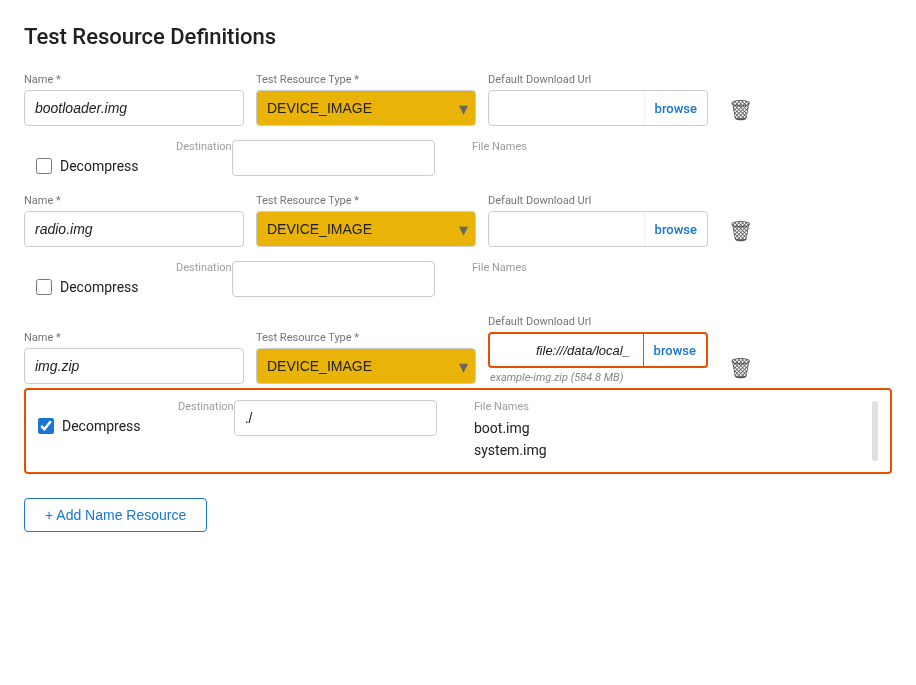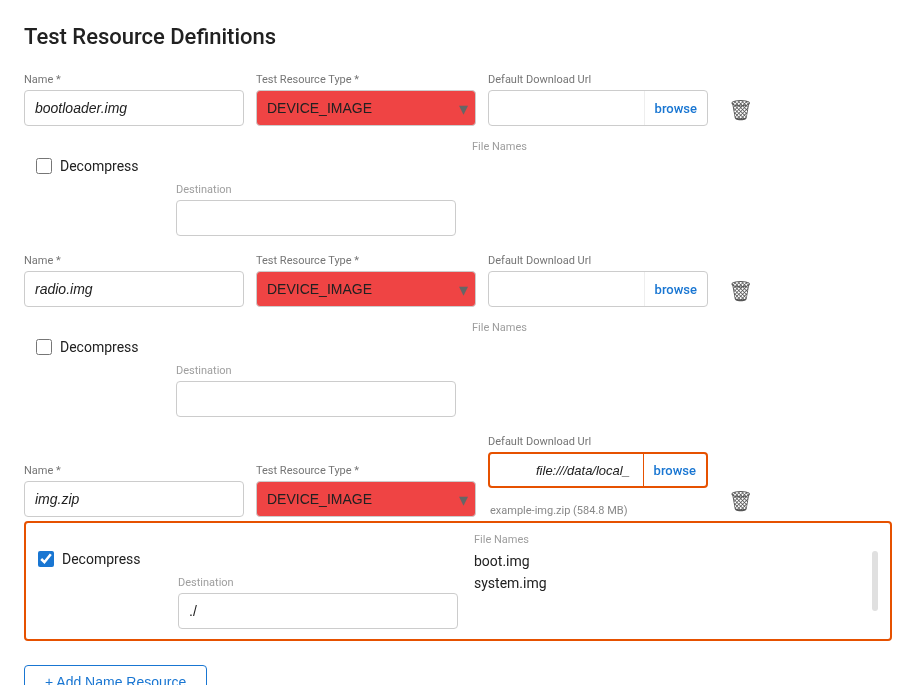--- a/index.html
+++ b/index.html
@@ -56,21 +56,21 @@
     }
     .select-wrapper select {
       appearance: none;
       -webkit-appearance: none;
       border: 1px solid #ccc;
       border-radius: 4px;
       padding: 8px 32px 8px 10px;
       font-size: 14px;
       font-weight: 500;
       color: #212121;
-      background: #ef4444;
+      background: #eab308;
       width: 100%;
       height: 36px;
       outline: none;
       cursor: pointer;
     }
     .select-arrow {
       position: absolute;
       right: 8px;
       top: 50%;
       transform: translateY(-50%);
@@ -127,22 +127,23 @@
       font-size: 20px;
       padding: 4px;
       margin-left: 4px;
       margin-bottom: 0;
       display: flex;
       align-items: center;
     }
     .file-hint {
       font-size: 11px;
       color: #888;
-      margin-top: 16px;
+      margin-top: 3px;
       padding-left: 2px;
+      font-style: italic;
     }
 
     .row-decompress {
       display: flex;
       align-items: flex-start;
       gap: 0;
       margin-top: 4px;
       padding: 10px 12px;
       min-height: 56px;
     }
@@ -163,25 +164,23 @@
       margin-right: 8px;
       cursor: pointer;
       accent-color: #1976d2;
     }
     .decompress-label {
       font-size: 14px;
       color: #212121;
     }
     .decompress-center {
       display: flex;
-      flex-direction: column;
       flex: 1;
       max-width: 280px;
       margin-right: 16px;
-      margin-top: 43px;
     }
     .decompress-center label {
       font-size: 11px;
       color: #9e9e9e;
       margin-bottom: 4px;
     }
     .decompress-center input[type="text"] {
       border: 1px solid #ccc;
       border-radius: 4px;
       padding: 8px 10px;

